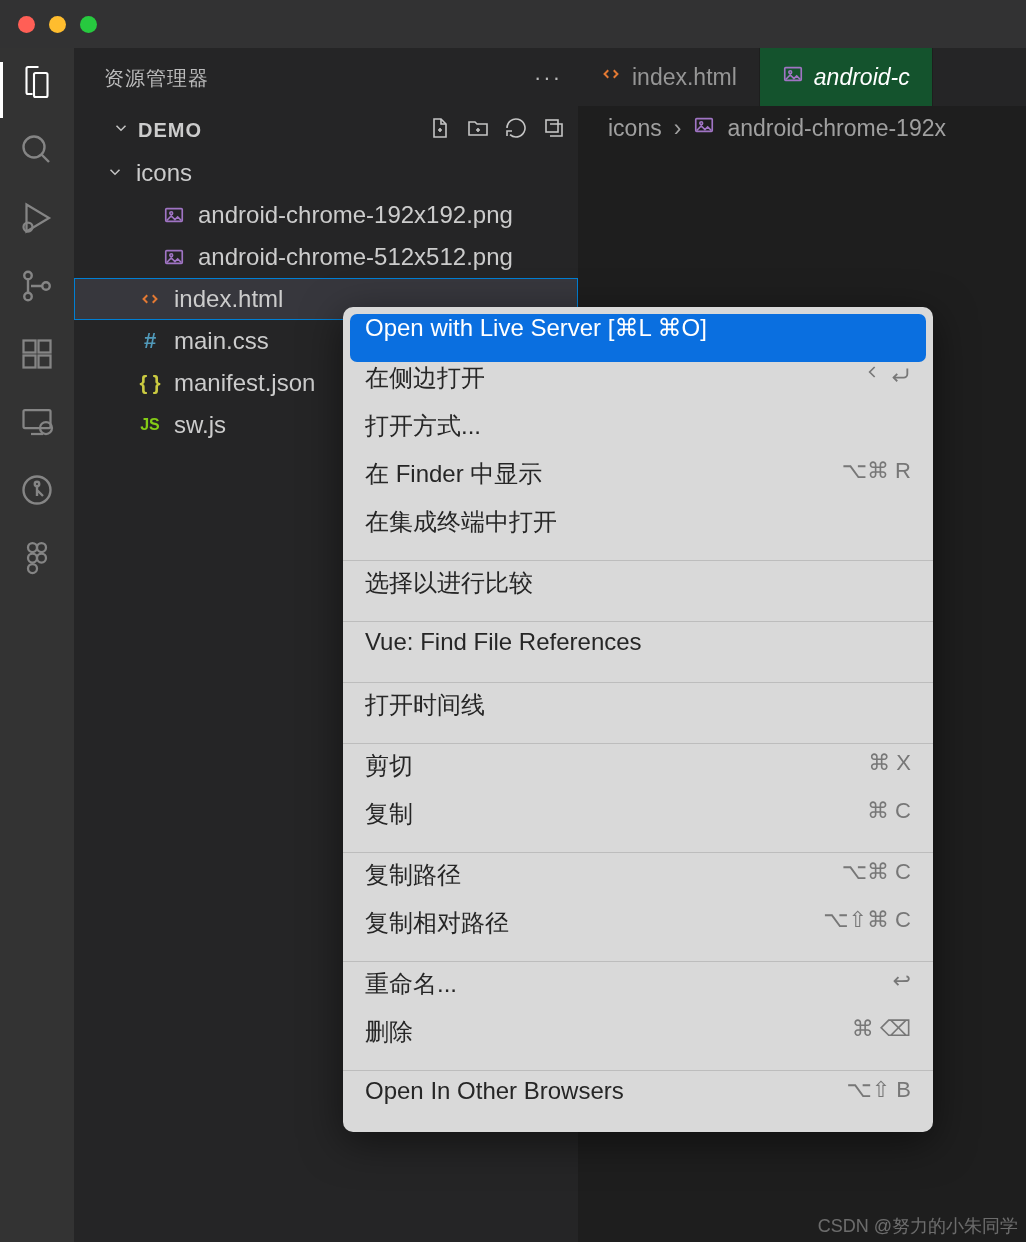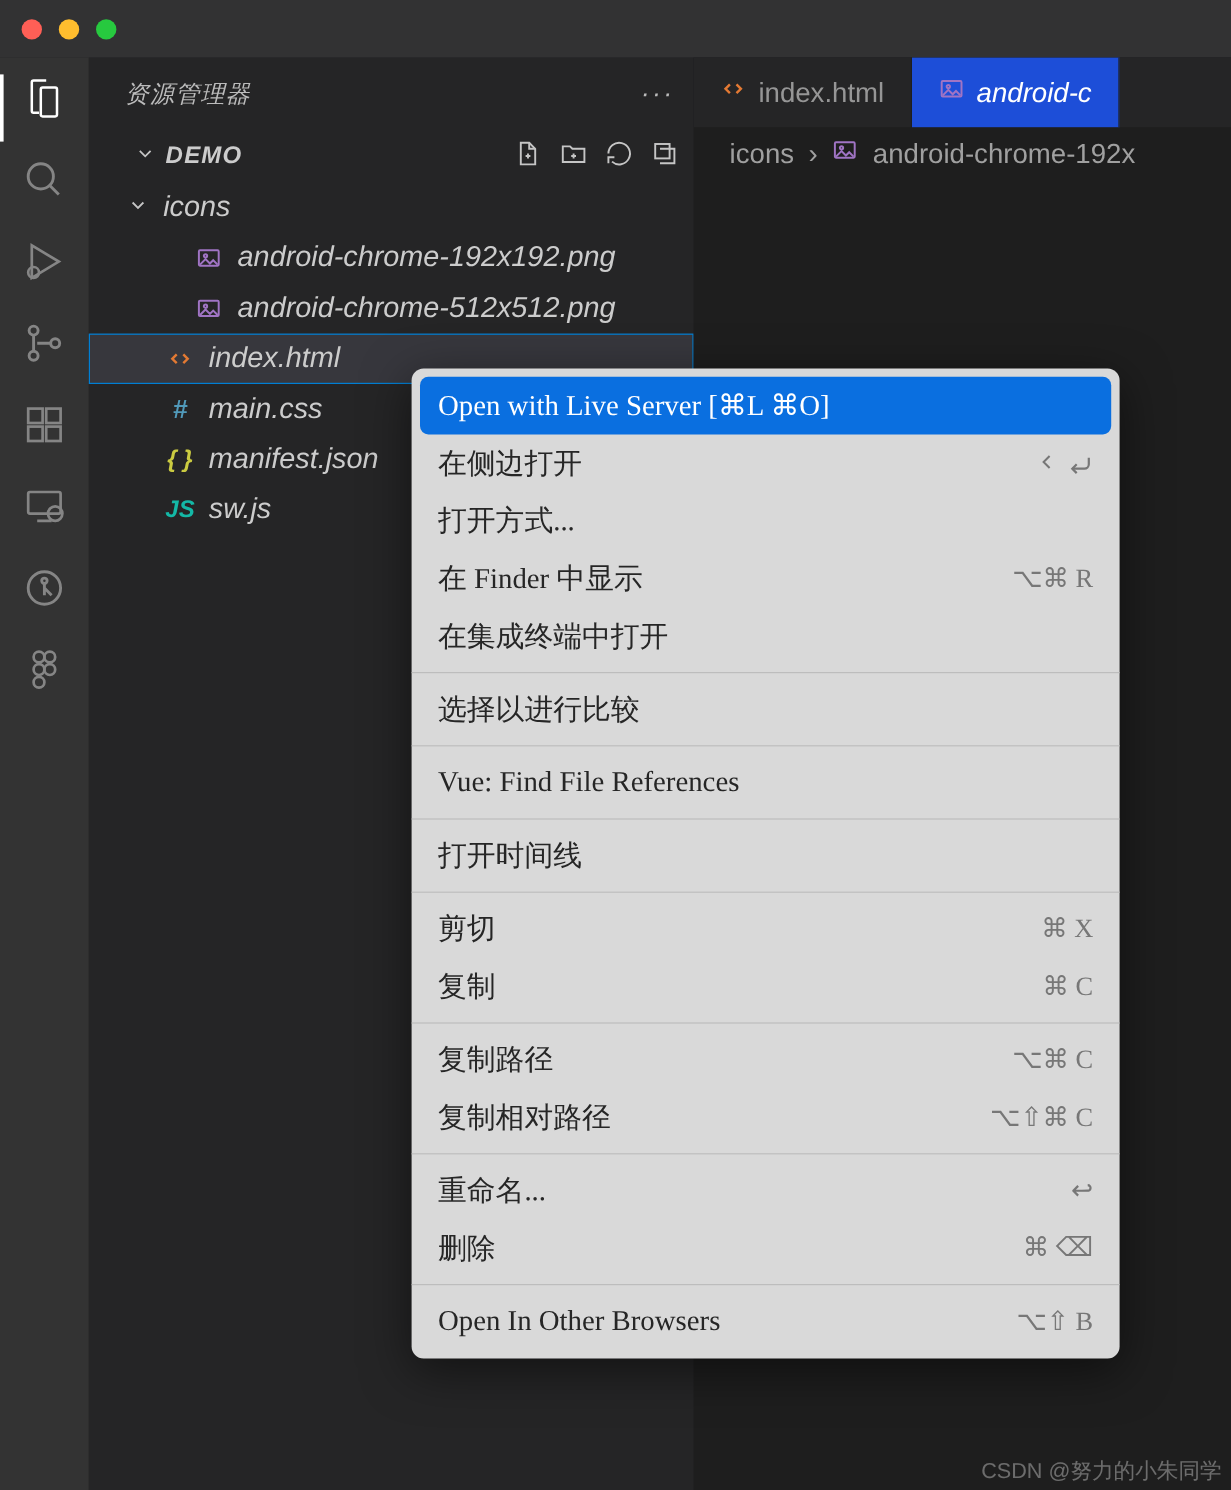--- a/index.html
+++ b/index.html
@@ -33,21 +33,21 @@
     align-items: center; justify-content: center;
     color: #858585; cursor: pointer;
   }
   .activitybar .ab-item.active { color: #ffffff; }
   .activitybar svg { width: 36px; height: 36px; }
   .activitybar .active-indicator {
     position: absolute; left: 0; top: 62px; width: 3px; height: 56px; background: #fff;
   }
 
   .sidebar {
-    width: 504px; background: #252526; display: flex; flex-direction: column; font-style: italic;
+    width: 504px; background: #252526; display: flex; flex-direction: column;
   }
   .sidebar-header {
     height: 60px; display: flex; align-items: center;
     padding: 0 16px 0 30px; justify-content: space-between;
   }
   .sidebar-header .title { font-size: 20px; color: #bbbbbb; letter-spacing: 1px; }
   .sidebar-header .more { color: #bbbbbb; font-size: 22px; letter-spacing: 2px; }
 
   .project-header {
     height: 44px; display: flex; align-items: center;
@@ -69,57 +69,56 @@
   .tree-row .ficon { width: 28px; display: flex; justify-content: center; }
   .tree-row.selected {
     background: #37373d;
     outline: 1px solid #007fd4;
     outline-offset: -1px;
   }
   .ficon.image { color: #a074c4; }
   .ficon.html { color: #e37933; }
   .ficon.css { color: #519aba; }
   .ficon.json { color: #cbcb41; }
-  .ficon.js { color: #14b8a6; font-weight: 700; font-size: 20px; }
+  .ficon.js { color: #84cc16; font-weight: 700; font-size: 16px; }
   .ficon svg { width: 22px; height: 22px; }
 
   .editor {
     flex: 1; background: #1e1e1e; display: flex; flex-direction: column;
     min-width: 0;
   }
   .tabs { height: 58px; background: #252526; display: flex; }
   .tab {
     display: flex; align-items: center; gap: 10px;
     padding: 0 22px; font-size: 23px; color: #969696;
     border-right: 1px solid #1e1e1e;
     white-space: nowrap;
   }
-  .tab.active { background: #1d4ed8; color: #ffffff; font-style: italic; }
+  .tab.active { background: #14532d; color: #ffffff; font-style: italic; }
   .breadcrumb {
     height: 44px; display: flex; align-items: center;
     padding-left: 30px; gap: 12px; font-size: 23px; color: #a0a0a0;
     white-space: nowrap;
   }
   .breadcrumb .sep { color: #a0a0a0; }
 
   
   .context-menu {
     position: absolute; left: 343px; top: 307px;
     width: 590px;
     background: #d9d9d9; color: #262626;
     border-radius: 10px;
     box-shadow: 0 10px 40px rgba(0,0,0,.5);
     padding: 7px 0;
     font-size: 24px;
   }
   .cm-item {
-    height: 48px; display: flex; align-items: center;
+    height: 48px; display: flex; align-items: flex-start;
     padding: 0 22px; justify-content: space-between;
     cursor: pointer;
-    font-family: Liberation Serif, serif;
   }
   .cm-item.selected { background: #0a6fe0; color: #fff; border-radius: 7px; margin: 0 7px; padding: 0 15px; }
   .cm-item .shortcut { color: #777; font-size: 22px; }
   .cm-sep { height: 1px; background: #bdbdbd; margin: 6px 0; }
   .cm-item .right-icons { display: flex; gap: 6px; color: #777; }
 
   .watermark {
     position: absolute; right: 8px; bottom: 4px;
     font-size: 18px; color: rgba(255,255,255,.35);
     font-family: sans-serif;

